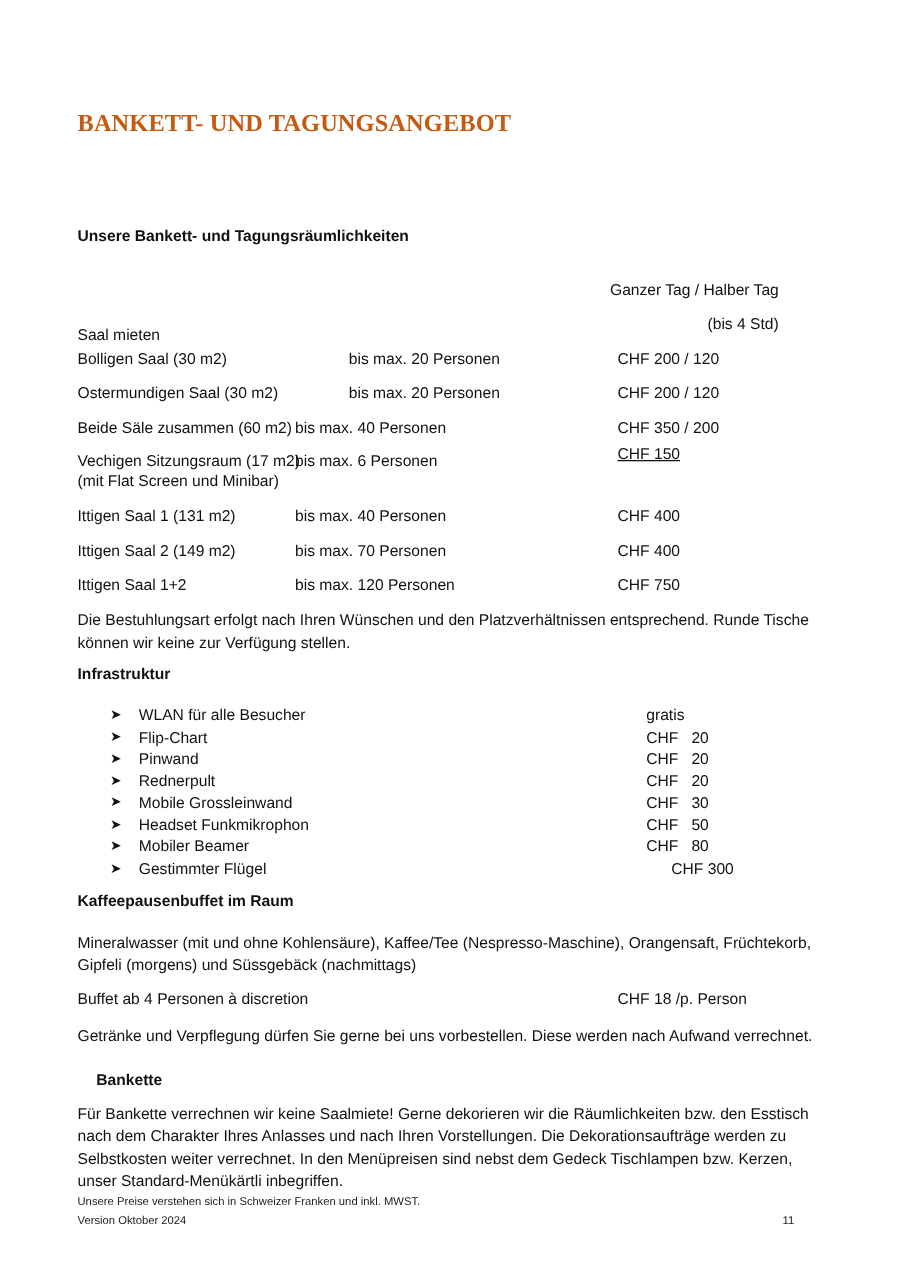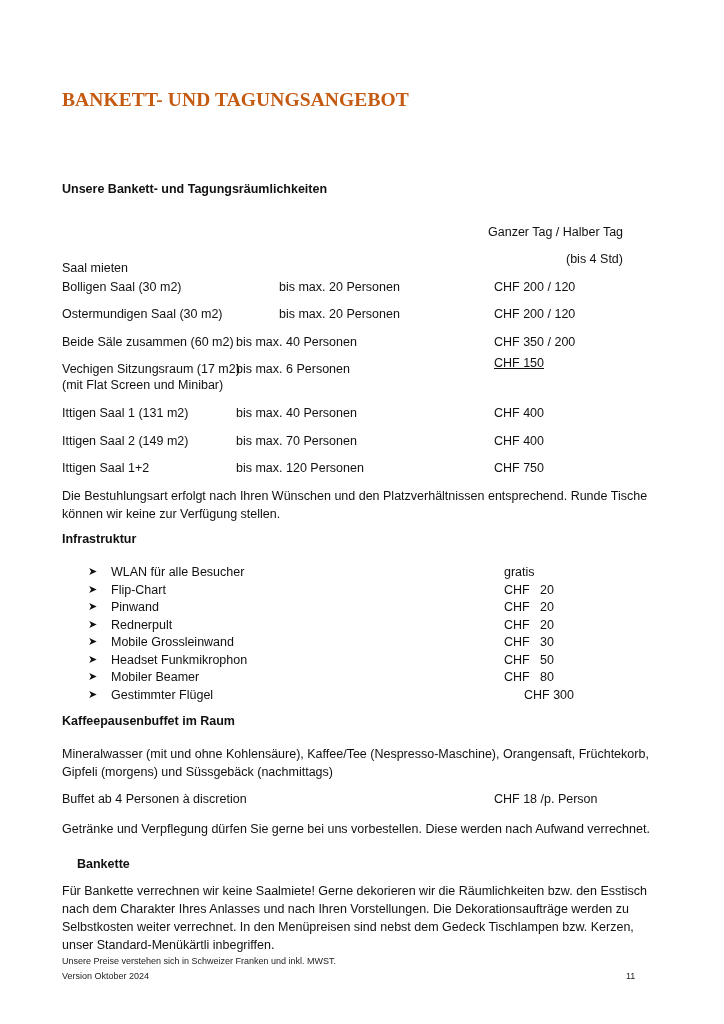--- a/index.html
+++ b/index.html
@@ -14,21 +14,21 @@
       left: 62px; top: 89px;
       font-family: "Liberation Serif", "DejaVu Serif", serif;
       font-weight: bold; font-size: 19.5px; color: #c55a11; letter-spacing: 0.1px;
     }
     .h { font-weight: bold; font-size: 12.5px; }
     .t { font-size: 12.5px; }
     .para { position: absolute; left: 62px; width: 590px; font-size: 12.5px; line-height: 18px; white-space: normal; }
     .bullet-row { position: absolute; left: 88px; font-size: 12.5px; height: 17.5px; width: 500px; }
     .bullet-row .arrow { position: absolute; left: 0; top: 0; font-size: 11px; }
     .bullet-row .label { position: absolute; left: 23px; top: 0; }
-    .bullet-row .price { position: absolute; left: 416px; top: 0; }
+    .bullet-row .price { position: absolute; left: 429px; top: 0; }
     .foot { font-size: 9px; color: #222; }
   </style>
 </head>
 <body>
 
 <div class="page">
 
   <div class="abs title">BANKETT- UND TAGUNGSANGEBOT</div>
 
   <div class="abs h" style="left:62px; top:182px;">Unsere Bankett- und Tagungsräumlichkeiten</div>

